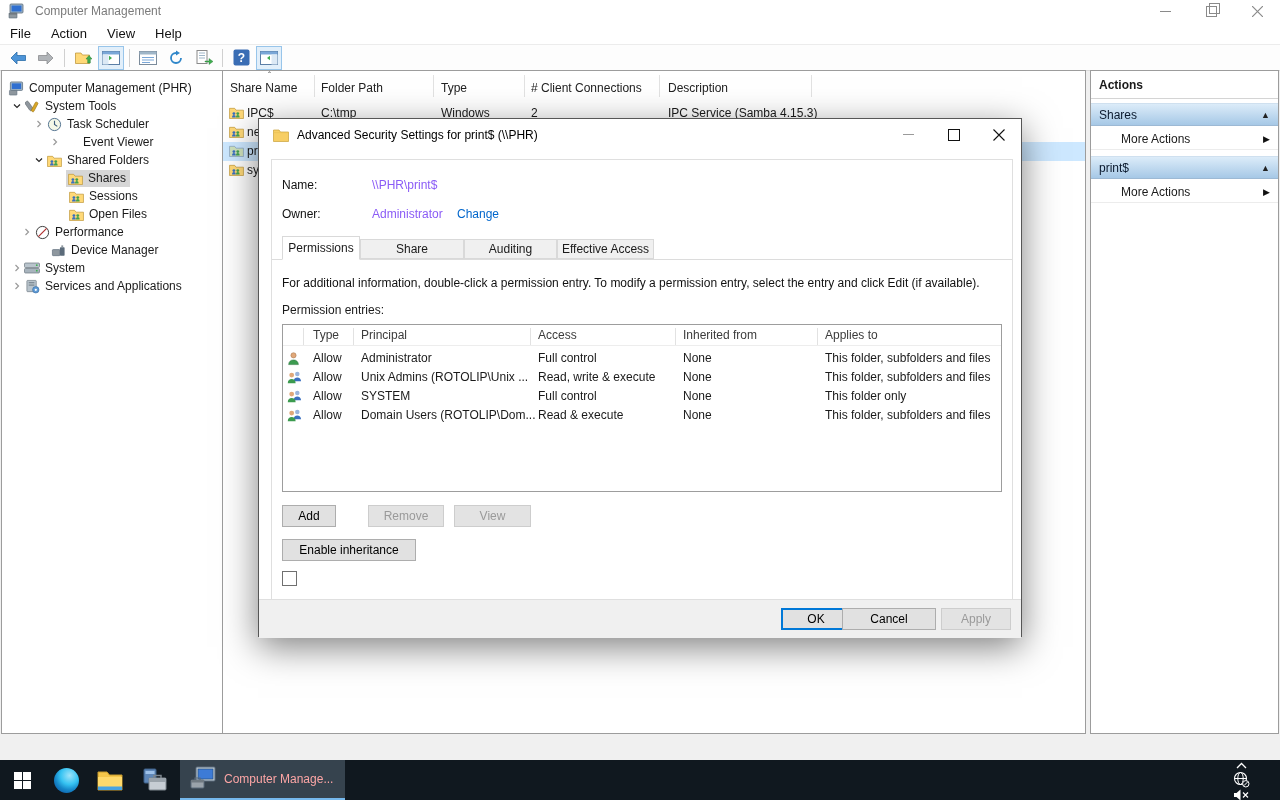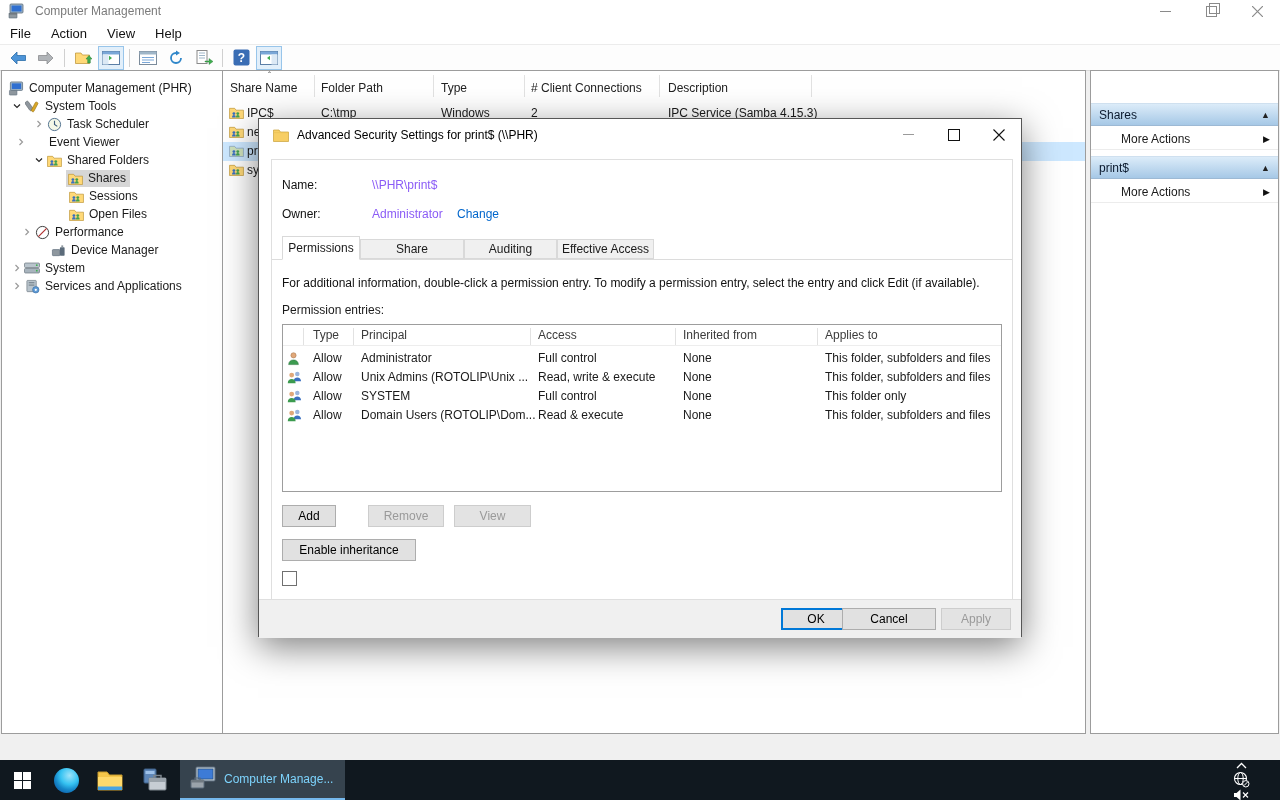--- a/index.html
+++ b/index.html
@@ -63,21 +63,21 @@
   .prow .picon{position:absolute;left:3px;top:2px;}
   .btn{position:absolute;height:22px;background:#e1e1e1;border:1px solid #adadad;display:flex;align-items:center;justify-content:center;box-sizing:border-box;font-size:12px;color:#000;}
   .btn.disabled{background:#e3e3e3;border-color:#cdcdcd;color:#9a9a9a;}
   .btn.default{border:2px solid #0078d7;}
   .chkrow{position:absolute;left:10px;top:411px;display:flex;align-items:center;}
   .chk{width:13px;height:13px;border:1px solid #707070;background:#fff;margin-right:7px;flex:none;}
   .dlg-footer{position:absolute;left:0;top:480px;width:100%;height:39px;background:#f0f0f0;border-top:1px solid #dfdfdf;box-sizing:border-box;}
   
   .taskbar{position:absolute;left:0;top:760px;width:1280px;height:40px;background:#10181f;z-index:100;display:flex;align-items:center;}
   .tb-icon{width:44px;height:40px;display:flex;align-items:center;justify-content:center;}
-  .task-btn{height:40px;display:flex;align-items:center;background:#36434e;border-bottom:2px solid #76b9ed;box-sizing:border-box;padding:0 12px 0 10px;color:#7dd3fc;margin-left:4px;}
+  .task-btn{height:40px;display:flex;align-items:center;background:#36434e;border-bottom:2px solid #76b9ed;box-sizing:border-box;padding:0 12px 0 10px;color:#fca5a5;margin-left:4px;}
   .task-btn .lbl{margin-left:8px;white-space:nowrap;}
   .tray{margin-left:auto;display:flex;align-items:center;height:40px;flex-direction:column;}
   .tray-ic{width:26px;height:40px;display:flex;align-items:center;justify-content:center;}
   .clock{color:#fff;text-align:center;font-size:12px;line-height:14px;padding:0 8px;}
   .start-grid{display:grid;grid-template-columns:8px 8px;grid-template-rows:8px 8px;gap:1px;}
   .start-grid div{background:#fff;}
   .edge-circle{width:25px;height:25px;border-radius:50%;background:radial-gradient(circle at 62% 30%,#9fe3f9 0%,#36c3f2 38%,#1687c9 62%,#0b59a6 88%);}
   .restore-glyph{width:9px;height:9px;border:1px solid #8a8a8a;position:relative;background:#fff;}
   .restore-glyph:before{content:"";position:absolute;left:2px;top:-4px;width:9px;height:9px;border:1px solid #8a8a8a;}
   .dlg-max{width:10px;height:10px;border:1.5px solid #111;}
@@ -220,21 +220,21 @@
         </svg>
       </span>
     <span class="ticon">
         <svg width="15" height="15" viewBox="0 0 16 16">
           <circle cx="8" cy="8" r="6.5" fill="#f4f8e8" stroke="#4a6b8a" stroke-width="1"></circle>
           <path d="M8 4 V8 L11 10" fill="none" stroke="#3d5d7d" stroke-width="1.2"></path>
         </svg>
       </span>
     <span>Task Scheduler</span>
   </div>
-  <div class="trow" style="padding-left:12px">
+  <div class="trow" style="padding-left:46px">
     <span class="chev">
         <svg width="10" height="10" viewBox="0 0 10 10">
           <path d="M3.5 2 L6.5 5 L3.5 8" fill="none" stroke="#9a9a9a" stroke-width="1.2"></path>
         </svg>
       </span>
     <span class="ticon"></span>
     <span>Event Viewer</span>
   </div>
   <div class="trow" style="padding-left:30px">
     <span class="chev">
@@ -404,20 +404,21 @@
           <circle cx="5.2" cy="8.2" r="1.5" fill="#3a6fc0"></circle>
           <path d="M3.2 12.3 c0-1.6 1-2.5 2-2.5 s2 .9 2 2.5 z" fill="#3a6fc0"></path>
           <circle cx="9.4" cy="8.2" r="1.5" fill="#41a04e"></circle>
           <path d="M7.4 12.3 c0-1.6 1-2.5 2-2.5 s2 .9 2 2.5 z" fill="#41a04e"></path>
         </svg></span>
     <span class="cell" style="left:24px">sysvol</span>
   </div>
 </div>
 
 <div class="panel actions-panel">
+  <div class="act-title">Actions</div>
   <div class="act-hdr" style="top:32px">
     <span>Shares</span>
     <span class="tri">▲</span>
   </div>
   <div class="act-item" style="top:57px">
     <span>More Actions</span>
     <span class="arr">▶</span>
   </div>
   <div class="act-hdr" style="top:85px">
     <span>print$</span>

